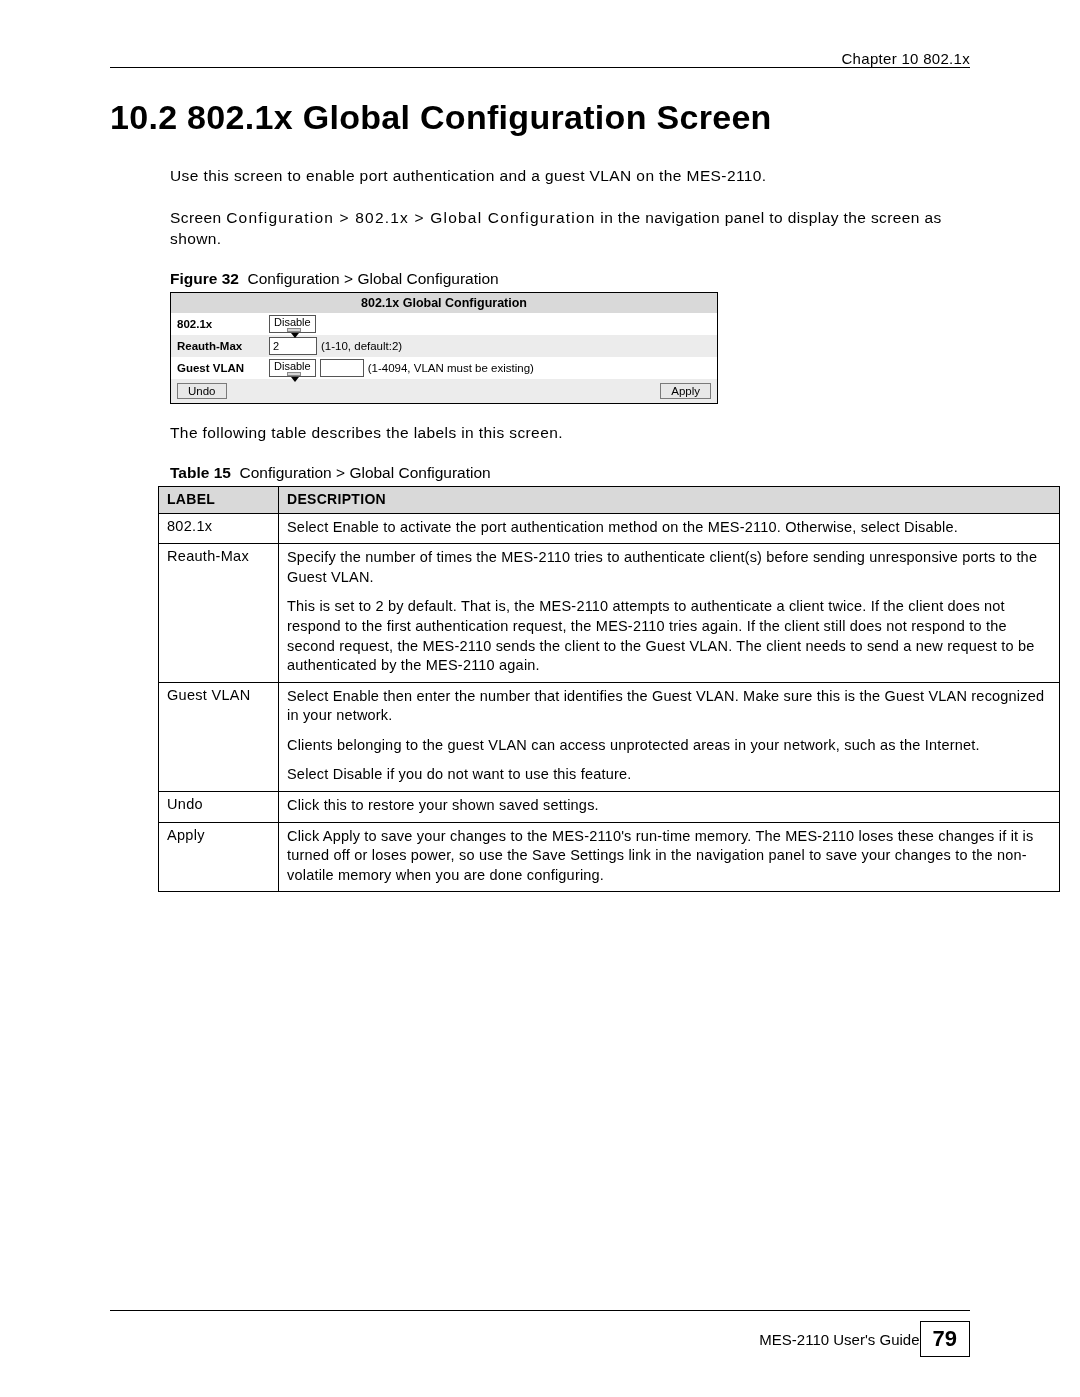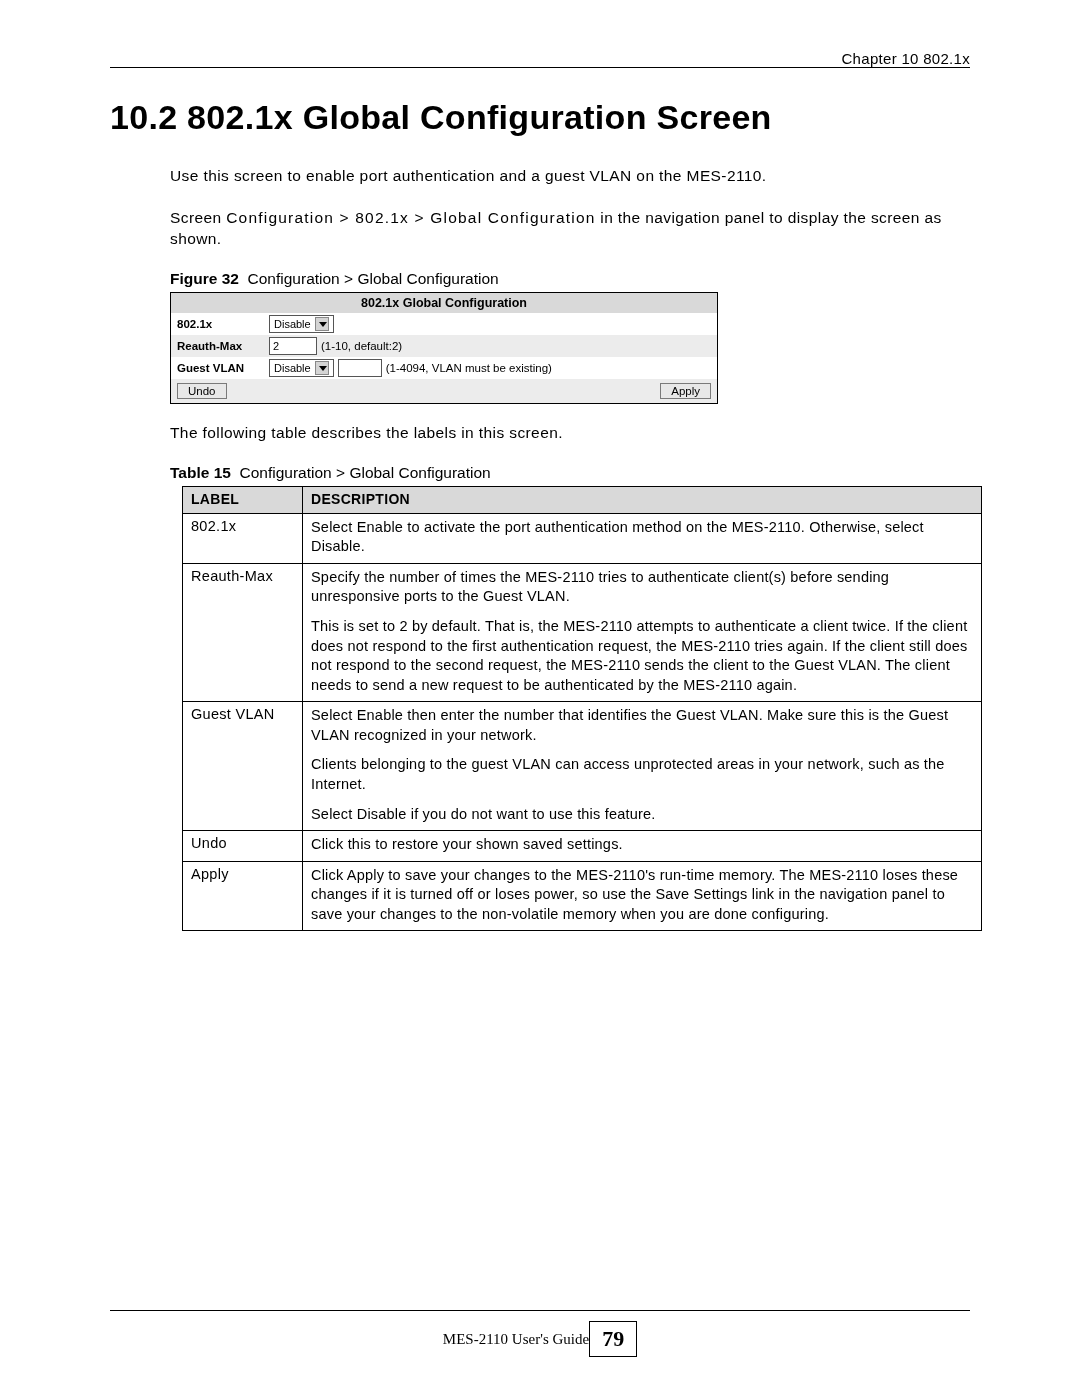--- a/index.html
+++ b/index.html
@@ -74,20 +74,21 @@
   }
   .ui-select {
     display: inline-flex;
     align-items: center;
     border: 1px solid #555;
     background: #fff;
     height: 18px;
     padding: 0 4px;
     font-size: 11px;
     margin-right: 4px;
+    flex-direction: column;
   }
   .ui-select .arrow {
     display: inline-block;
     width: 14px;
     height: 14px;
     margin-left: 4px;
     background: #d4d4d4;
     border: 1px solid #888;
     position: relative;
   }
@@ -119,22 +120,22 @@
   .ui-btn {
     border: 1px solid #7a7a7a;
     background: #e8e8e8;
     font-size: 11.5px;
     padding: 1px 10px;
     cursor: pointer;
   }
   
   .desc-table {
     border-collapse: collapse;
-    margin: 0 0 0 72px;
-    width: 800px;
+    margin: 0 0 0 48px;
+    width: 902px;
     font-size: 14.5px;
   }
   .desc-table th, .desc-table td {
     border: 1px solid #000;
     vertical-align: top;
     text-align: left;
     padding: 4px 8px 6px 8px;
   }
   .desc-table th {
     background: #d9d9d9;
@@ -155,23 +156,22 @@
     left: 110px; right: 110px;
     bottom: 40px;
   }
   .hr-bottom {
     border: none;
     border-top: 1.5px solid #000;
     margin: 0 0 10px 0;
   }
   .footer {
     display: flex;
-    justify-content: center;
-    align-items: center;
-    font-family: Liberation Serif, serif;
+    justify-content: flex-end;
+    align-items: center;
   }
   .footer-left {
     font-size: 15px;
   }
   .footer-right {
     border: 1.5px solid #000;
     padding: 4px 12px;
     font-size: 22px;
     font-weight: bold;
   }

